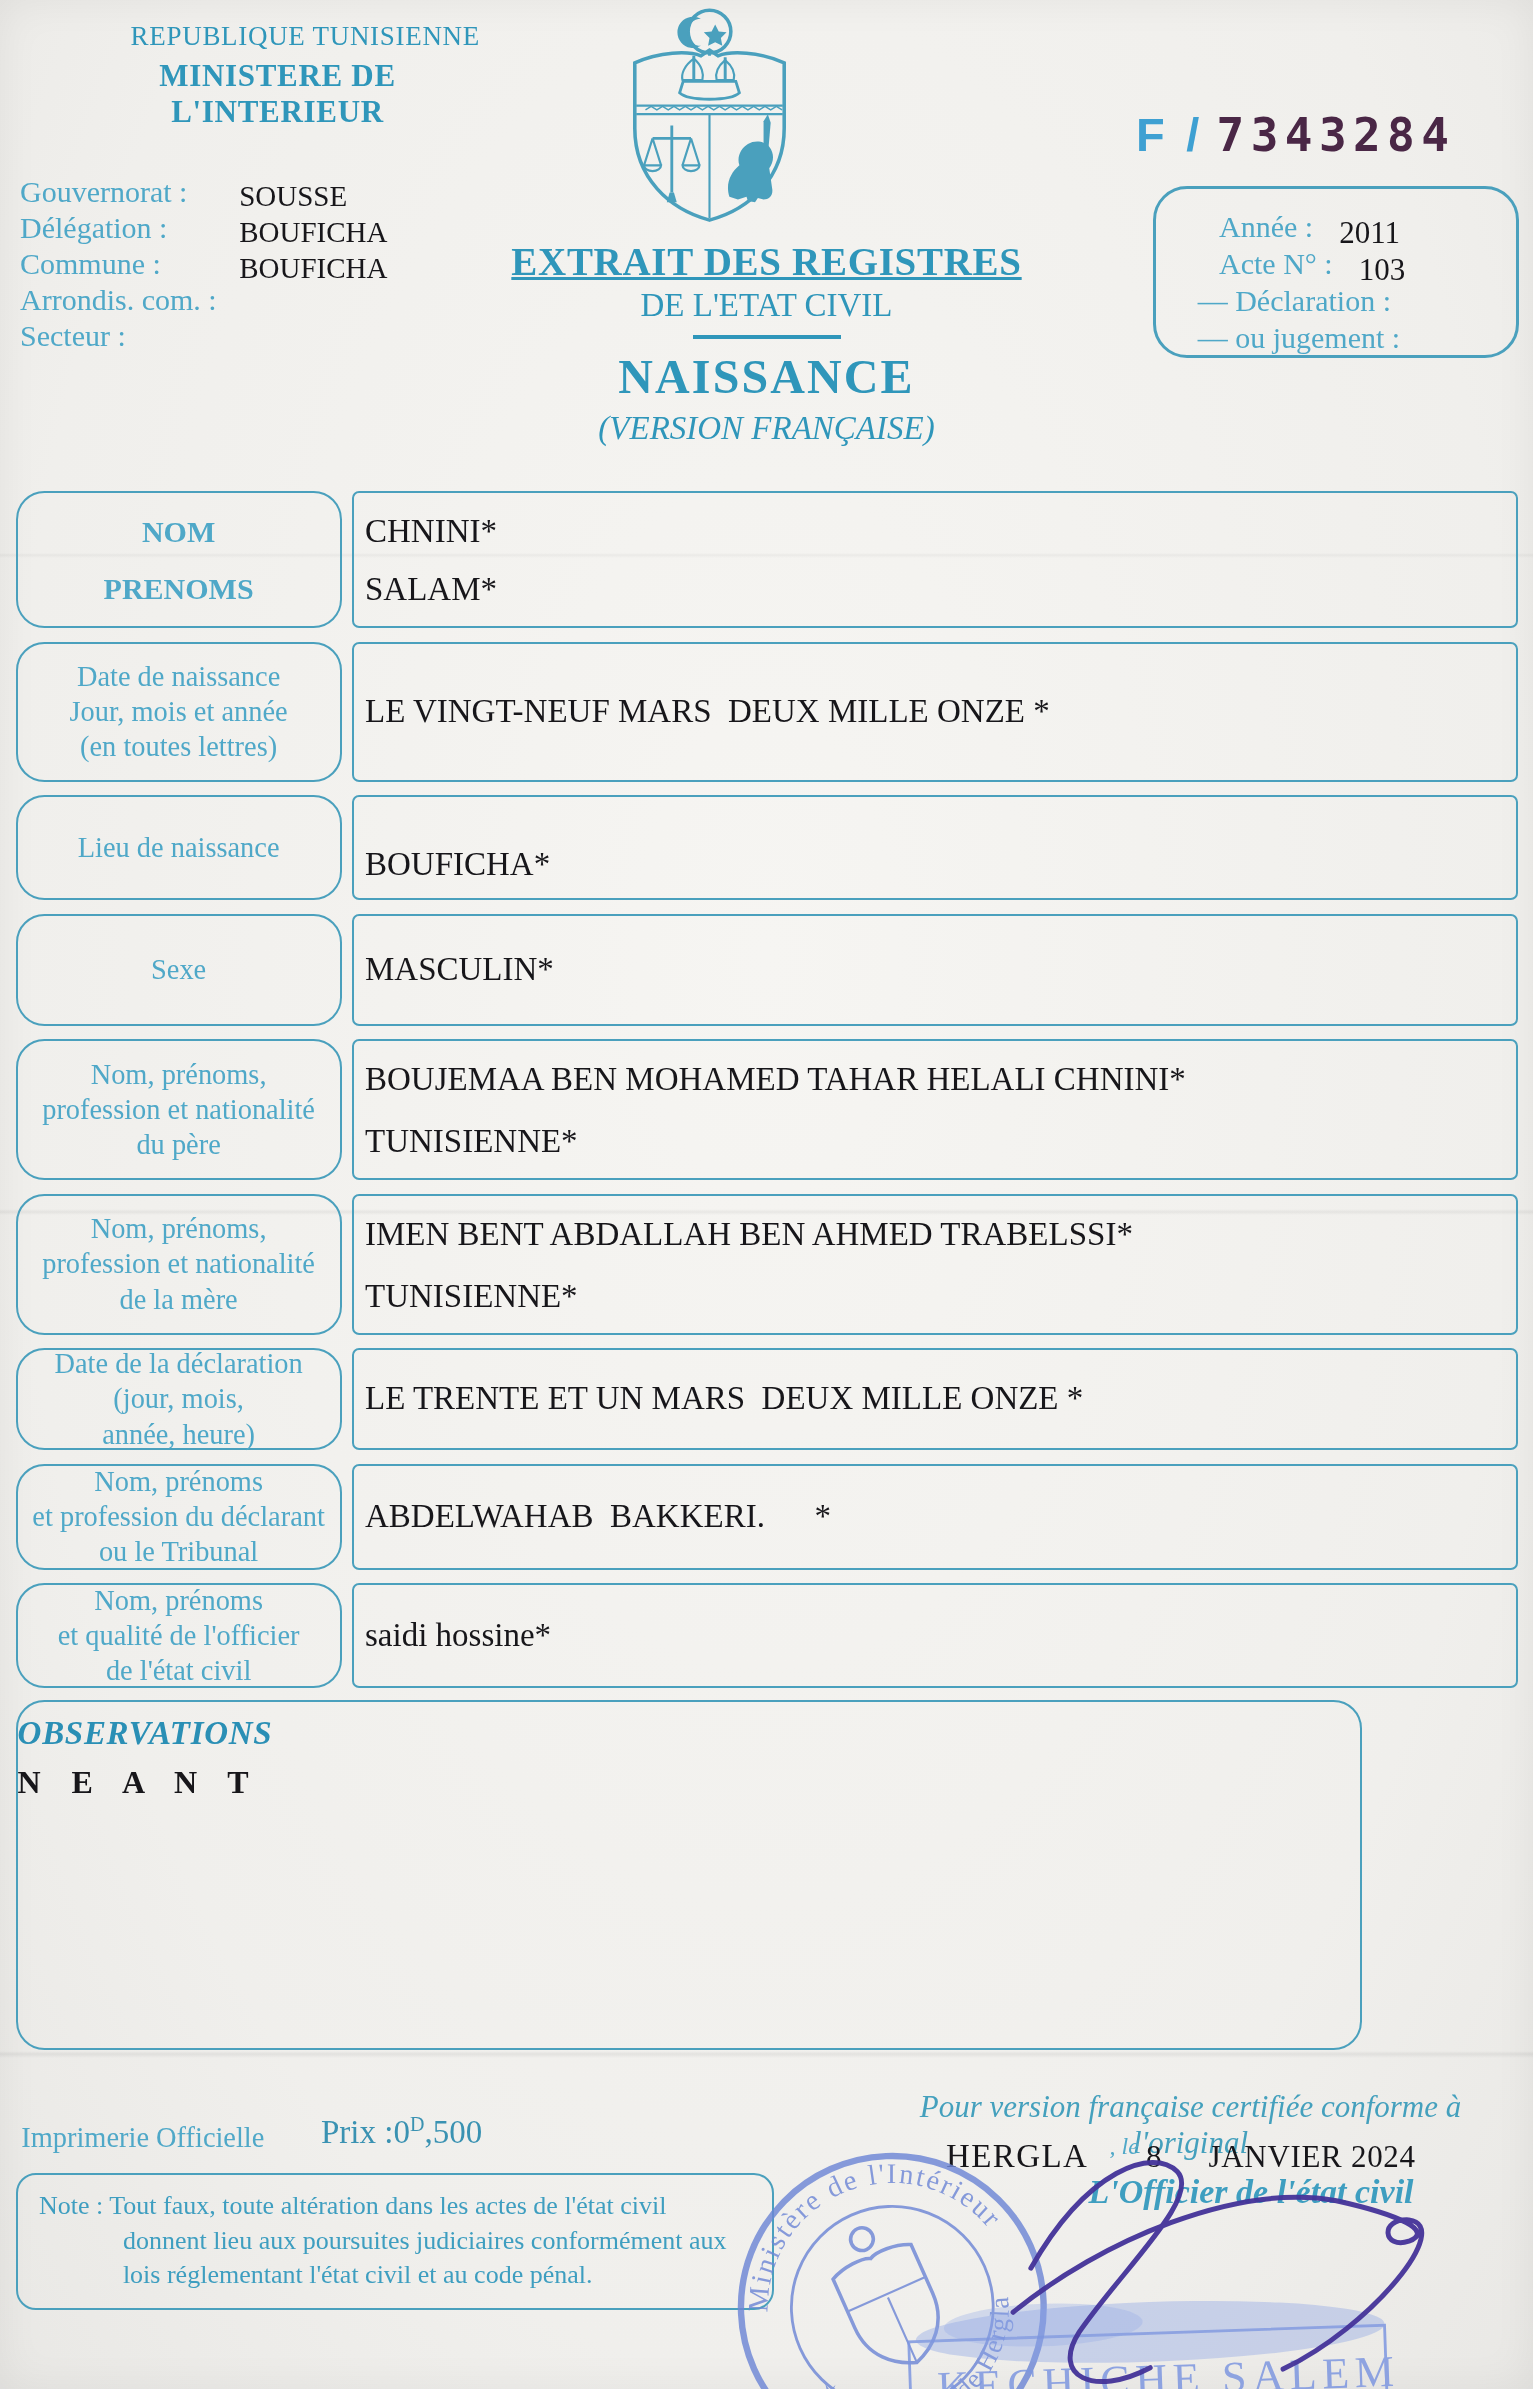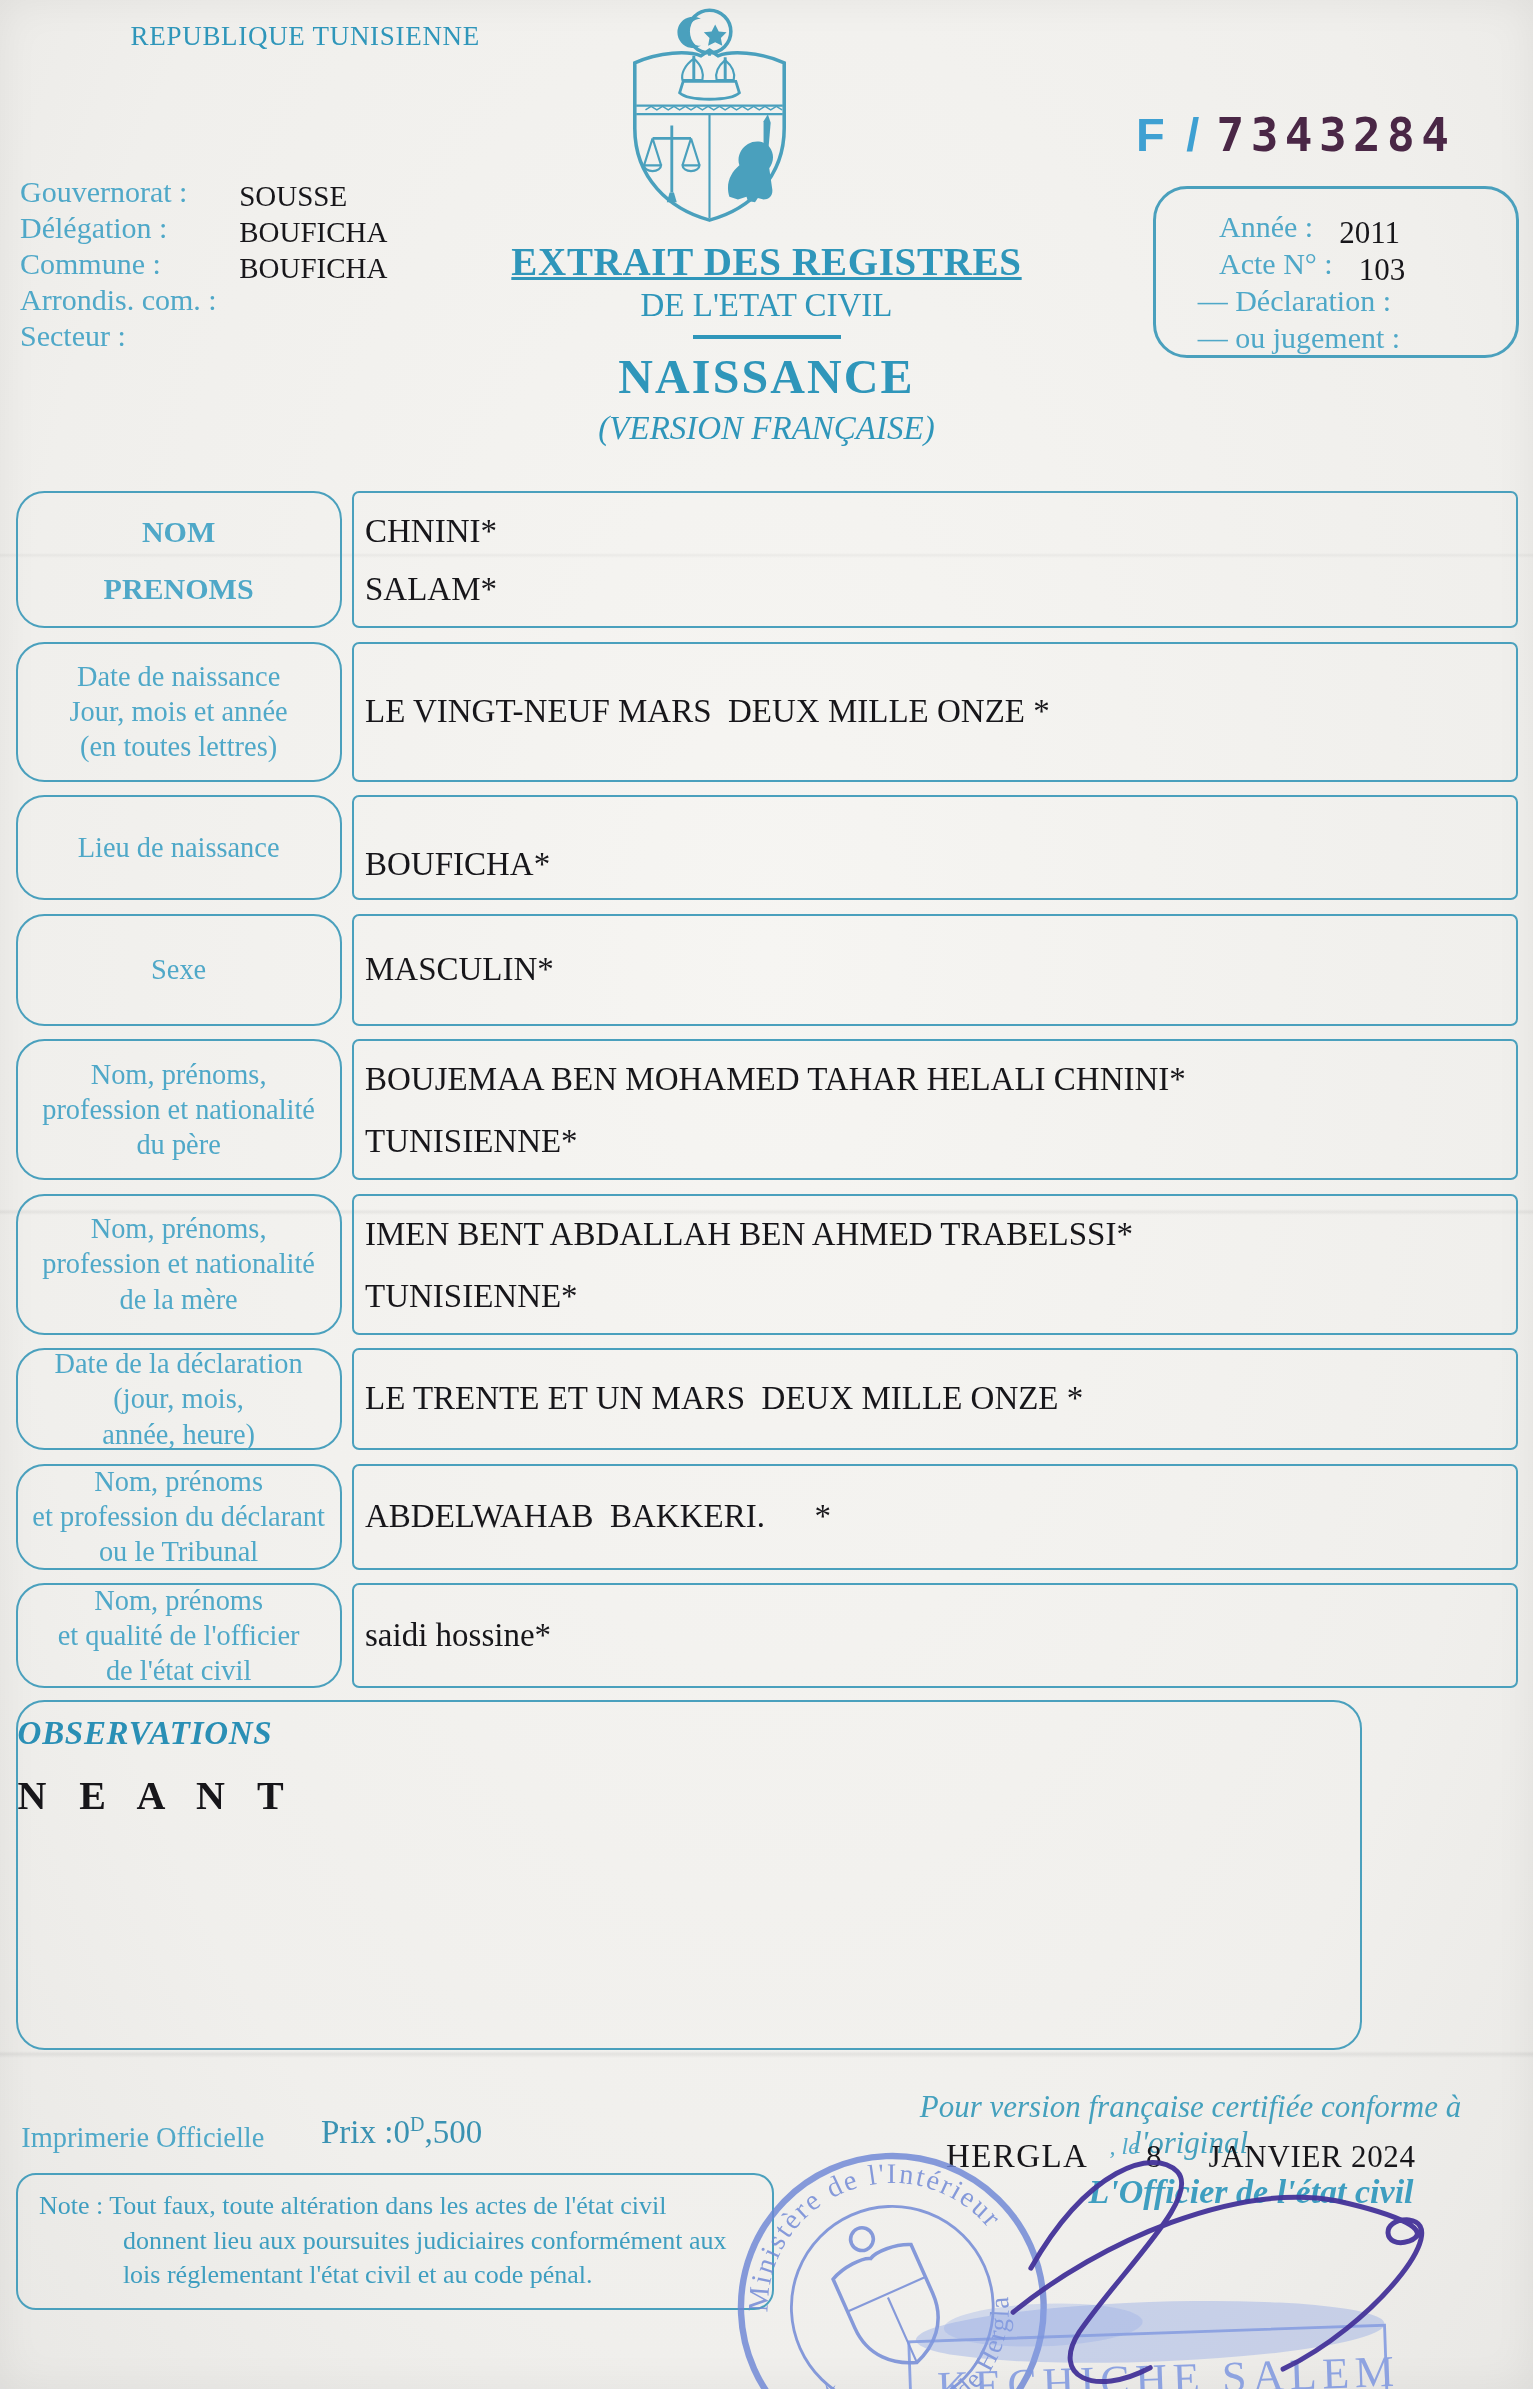--- a/index.html
+++ b/index.html
@@ -60,21 +60,21 @@
   .t-value{flex:1;border:2.8px solid var(--accent);border-radius:7.1px;
     display:flex;flex-direction:column;justify-content:center;
     font-size:33px;padding-left:11.4px;line-height:1.15;}
   .t-row.two-line .t-value{justify-content:space-between;padding-top:20px;padding-bottom:17px;}
   .t-row:nth-child(3) .t-value{justify-content:flex-end;padding-bottom:14.2px;}
   .v-line{white-space:pre-wrap;}
   
   .obs{position:absolute;left:15.6px;top:1700px;width:1346px;height:350px;
     border:2.8px solid var(--accent);border-radius:28.4px;text-align:left;}
   .obs-title{margin-top:12.8px;font-size:33px;font-weight:700;font-style:italic;color:#2a8fb5;letter-spacing:0.7px;}
-  .obs-value{margin-top:20px;margin-right:185px;font-size:40px;font-weight:700;letter-spacing:11.4px;}
+  .obs-value{margin-top:12px;margin-right:185px;font-size:32px;font-weight:700;letter-spacing:11.4px;}
   
   .imprimerie{position:absolute;left:21.3px;top:2122px;font-size:28.4px;color:var(--label);}
   .prix{position:absolute;left:321px;top:2113px;font-size:33px;color:#3a92b2;}
   .prix sup{font-size:20px;}
   .note-box{position:absolute;left:15.6px;top:2173px;width:758px;border:2.8px solid var(--accent);
     border-radius:20px;padding:14.2px 15.6px 15.6px 21.3px;color:#3e9ec0;font-size:26px;line-height:1.32;}
   .note-box p{padding-left:84px;text-indent:-84px;}
   .certif{position:absolute;left:860px;top:2089px;width:661px;text-align:center;
     font-size:31px;font-style:italic;color:#44a0bd;}
   .date-line{position:absolute;left:946px;top:2133px;white-space:nowrap;}
@@ -84,20 +84,21 @@
   .date-line .rest{font-size:31px;margin-left:44px;letter-spacing:0.7px;}
   .officer{position:absolute;left:981px;top:2173px;width:540px;text-align:center;
     font-size:34px;font-weight:700;font-style:italic;color:#3e9ec0;}
   .stamp-layer{position:absolute;left:604px;top:2119px;width:929px;height:270px;}
 </style>
 </head>
 <body>
 
 <div class="hdr-left">
   <div class="l1">REPUBLIQUE TUNISIENNE</div>
+  <div class="l2">MINISTERE DE L'INTERIEUR</div>
 </div>
 
 <svg class="emblem" viewBox="0 0 260 305" fill="none" stroke="#4aa0bd" stroke-width="5">
   <circle cx="130" cy="36" r="30"></circle>
   <path d="M118,18 a22,22 0 1 0 0,38 a17,17 0 1 1 0,-38" fill="#4aa0bd" stroke="none"></path>
   <path d="M138,26 l5,10 11,1 -8,8 2,11 -10,-5 -10,5 2,-11 -8,-8 11,-1 z" fill="#4aa0bd" stroke="none"></path>
   <path d="M25,80 C60,64 100,63 118,70 L130,62 L142,70 C160,63 200,64 235,80 L235,172 C235,242 186,286 130,301 C74,286 25,242 25,172 Z"></path>
   <path d="M27,140 H233 M27,152 H233" stroke-width="3"></path>
   <path d="M40,146 l8,-5 8,5 8,-5 8,5 8,-5 8,5 8,-5 8,5 8,-5 8,5 8,-5 8,5 8,-5 8,5 8,-5 8,5 8,-5 8,5 8,-5 8,5 8,-5 8,5 8,-5 8,5" stroke-width="2"></path>
   <path d="M88,122 C100,134 160,134 172,122 L167,106 H93 Z" stroke-width="4"></path>

